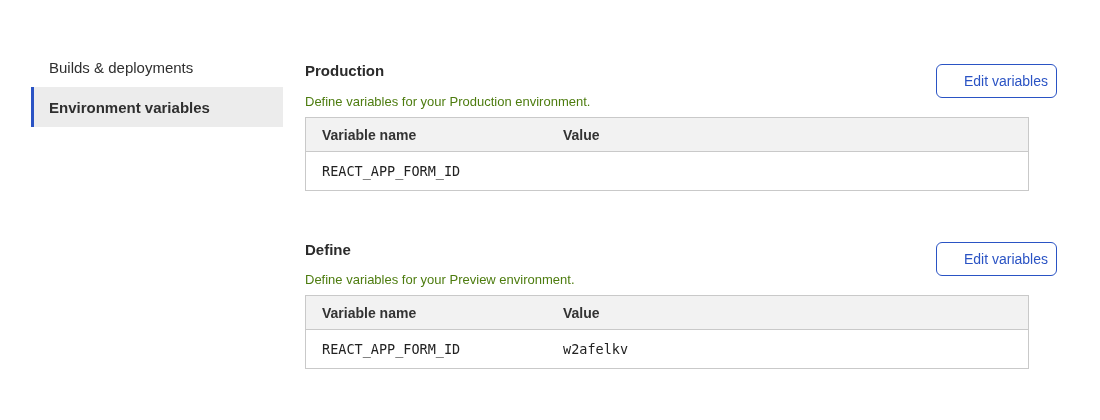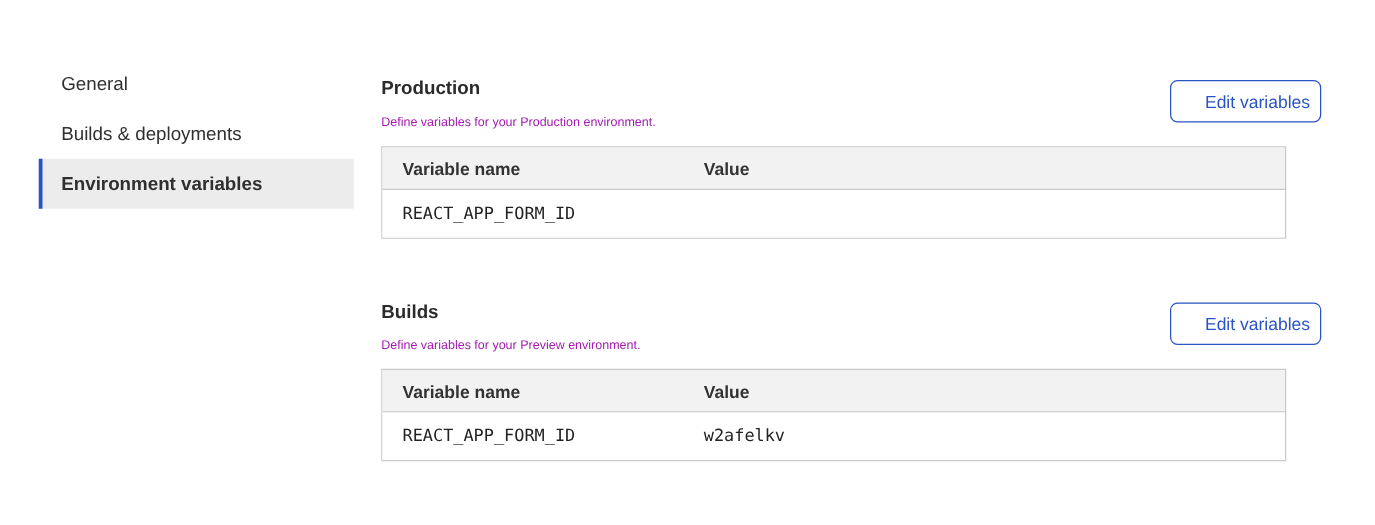--- a/index.html
+++ b/index.html
@@ -41,22 +41,22 @@
     position: absolute;
     left: 305px;
     font-size: 15px;
     font-weight: 700;
     color: #2b2b2b;
     line-height: 20px;
   }
   .section-desc {
     position: absolute;
     left: 305px;
-    font-size: 10px;
-    color: #a21caf;
+    font-size: 13px;
+    color: #4d7c0f;
     line-height: 16px;
   }
   .edit-btn {
     position: absolute;
     left: 936px;
     width: 121px;
     height: 34px;
     background: #ffffff;
     border: 1px solid var(--accent, #2a53c4);
     border-radius: 6px;
@@ -96,40 +96,39 @@
     font-family: "DejaVu Sans Mono", monospace;
     font-size: 13.5px;
     color: #222222;
   }
   .cell { padding-left: 16px; white-space: nowrap; }
 </style>
 </head>
 <body>
 
 <nav class="sidebar">
-  <div class="side-item">General</div>
   <div class="side-item">Builds &amp; deployments</div>
   <div class="side-item active">Environment variables</div>
 </nav>
 
 <h2 class="section-title" style="top:49px">Production</h2>
 <p class="section-desc" style="top:81px">Define variables for your Production environment.</p>
 <button class="edit-btn" style="top:64px">Edit variables</button>
 
 <div class="env-table" style="top:117px">
   <div class="t-head">
     <div class="cell">Variable name</div>
     <div class="cell">Value</div>
   </div>
   <div class="t-row">
     <div class="cell">REACT_APP_FORM_ID</div>
   </div>
 </div>
 
-<h2 class="section-title" style="top:228px">Builds</h2>
+<h2 class="section-title" style="top:228px">Define</h2>
 <p class="section-desc" style="top:259px">Define variables for your Preview environment.</p>
 <button class="edit-btn" style="top:242px">Edit variables</button>
 
 <div class="env-table" style="top:295px">
   <div class="t-head">
     <div class="cell">Variable name</div>
     <div class="cell">Value</div>
   </div>
   <div class="t-row">
     <div class="cell">REACT_APP_FORM_ID</div>

